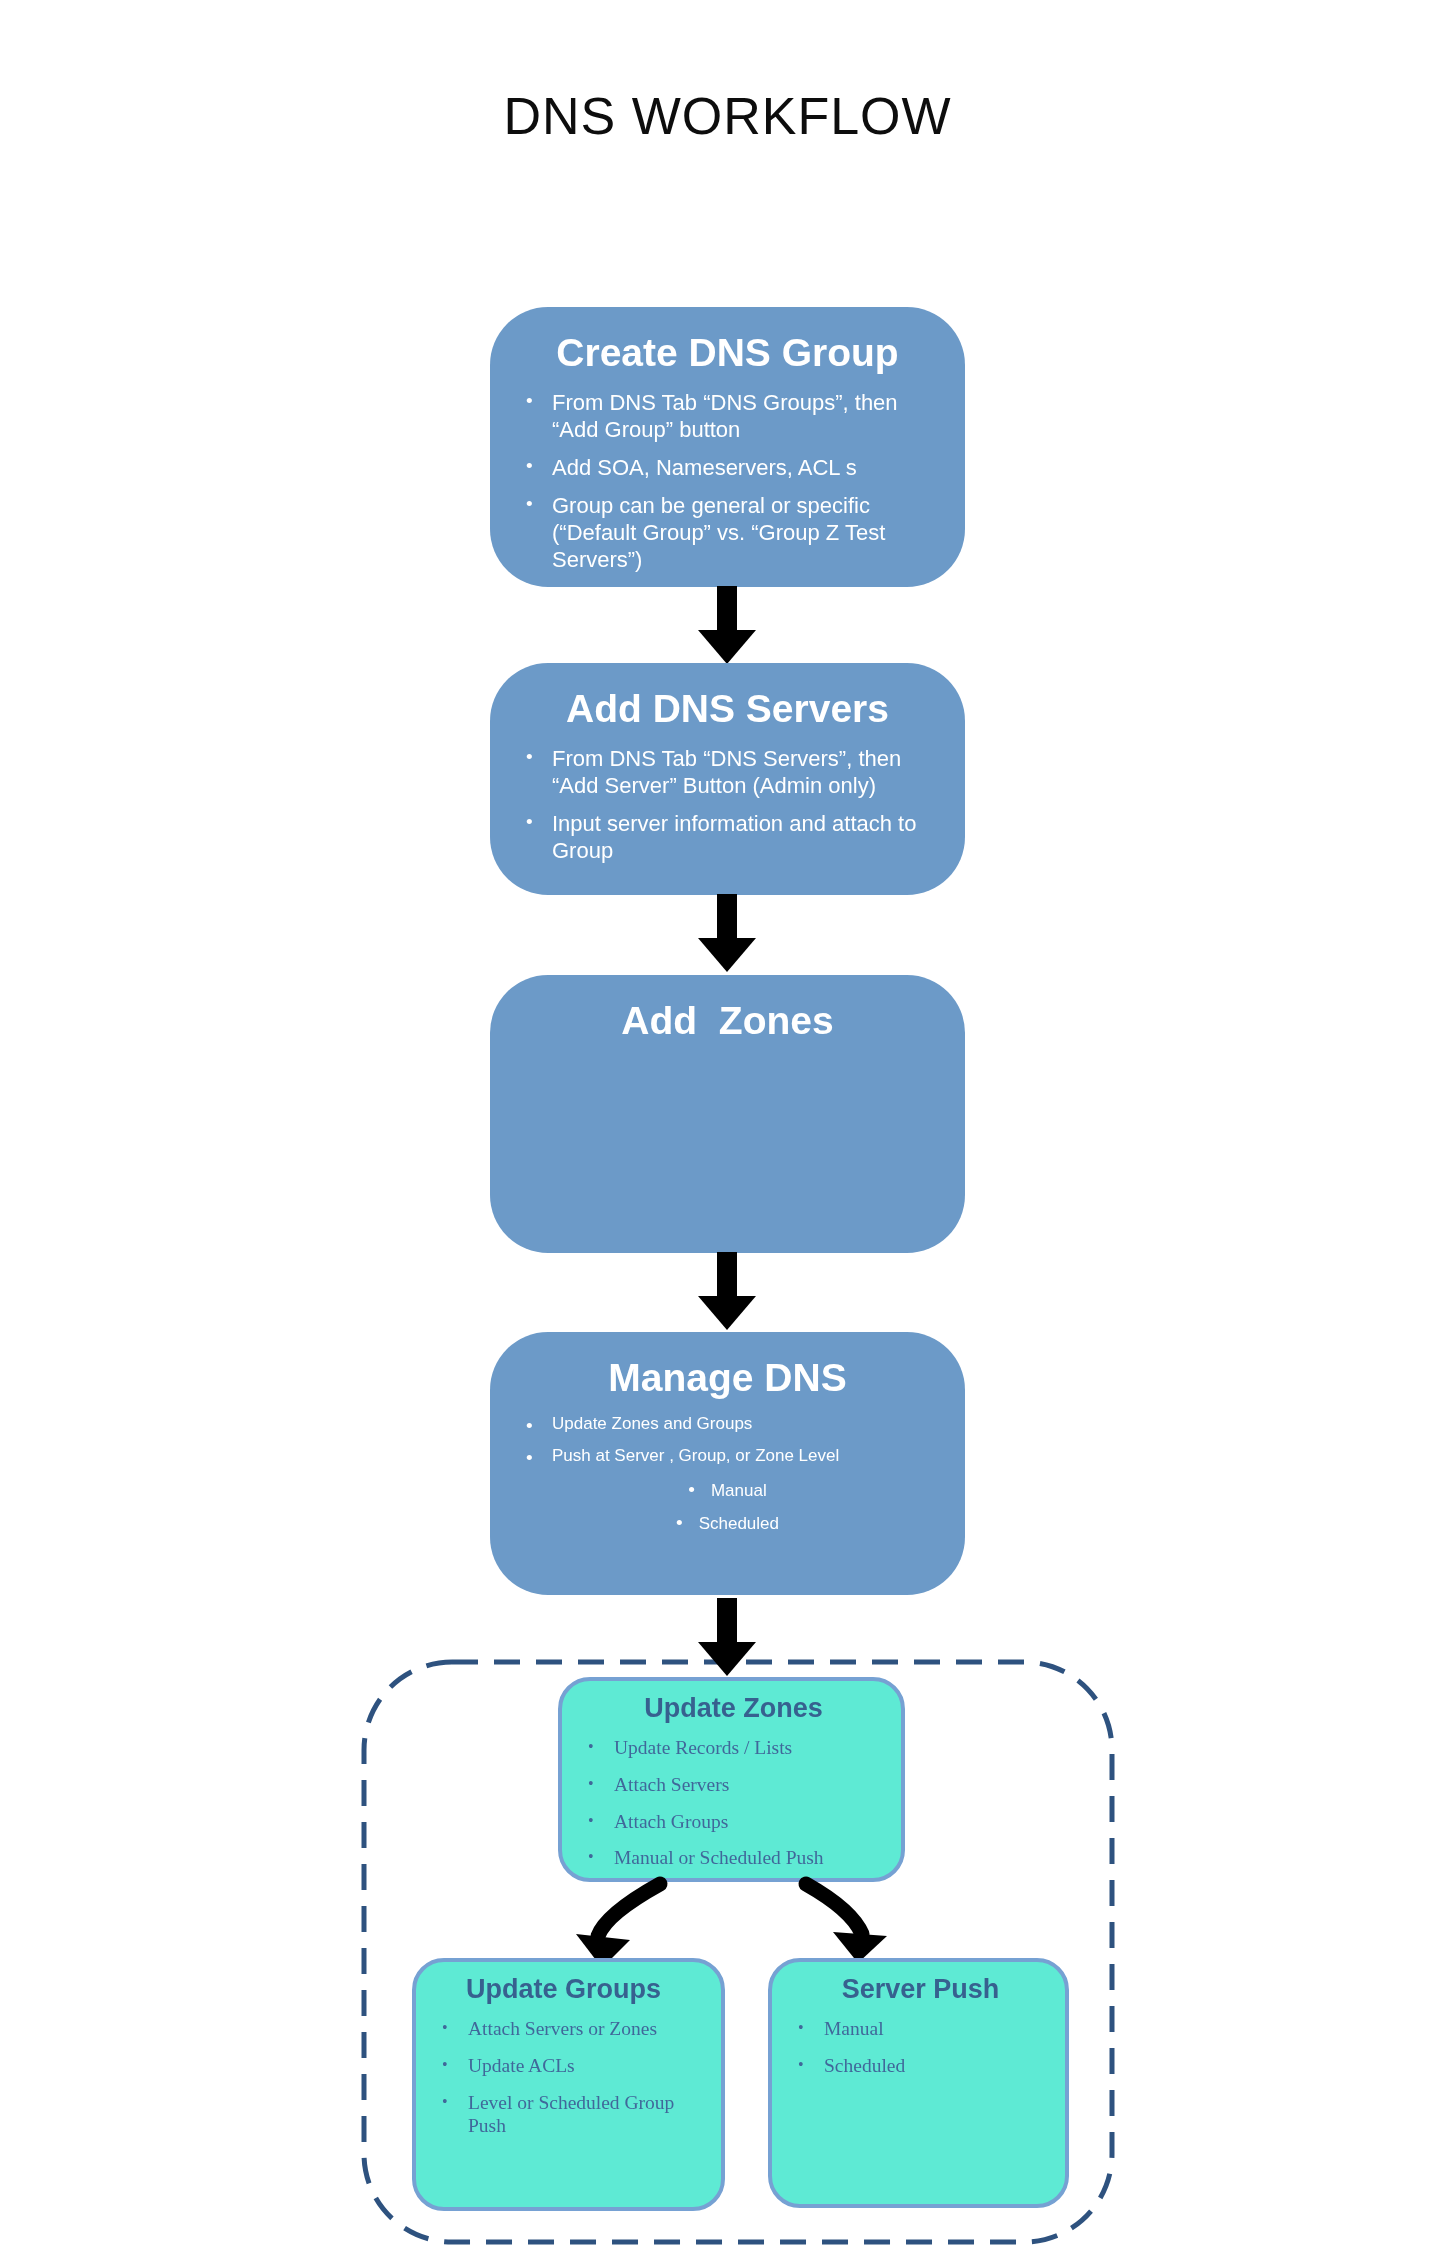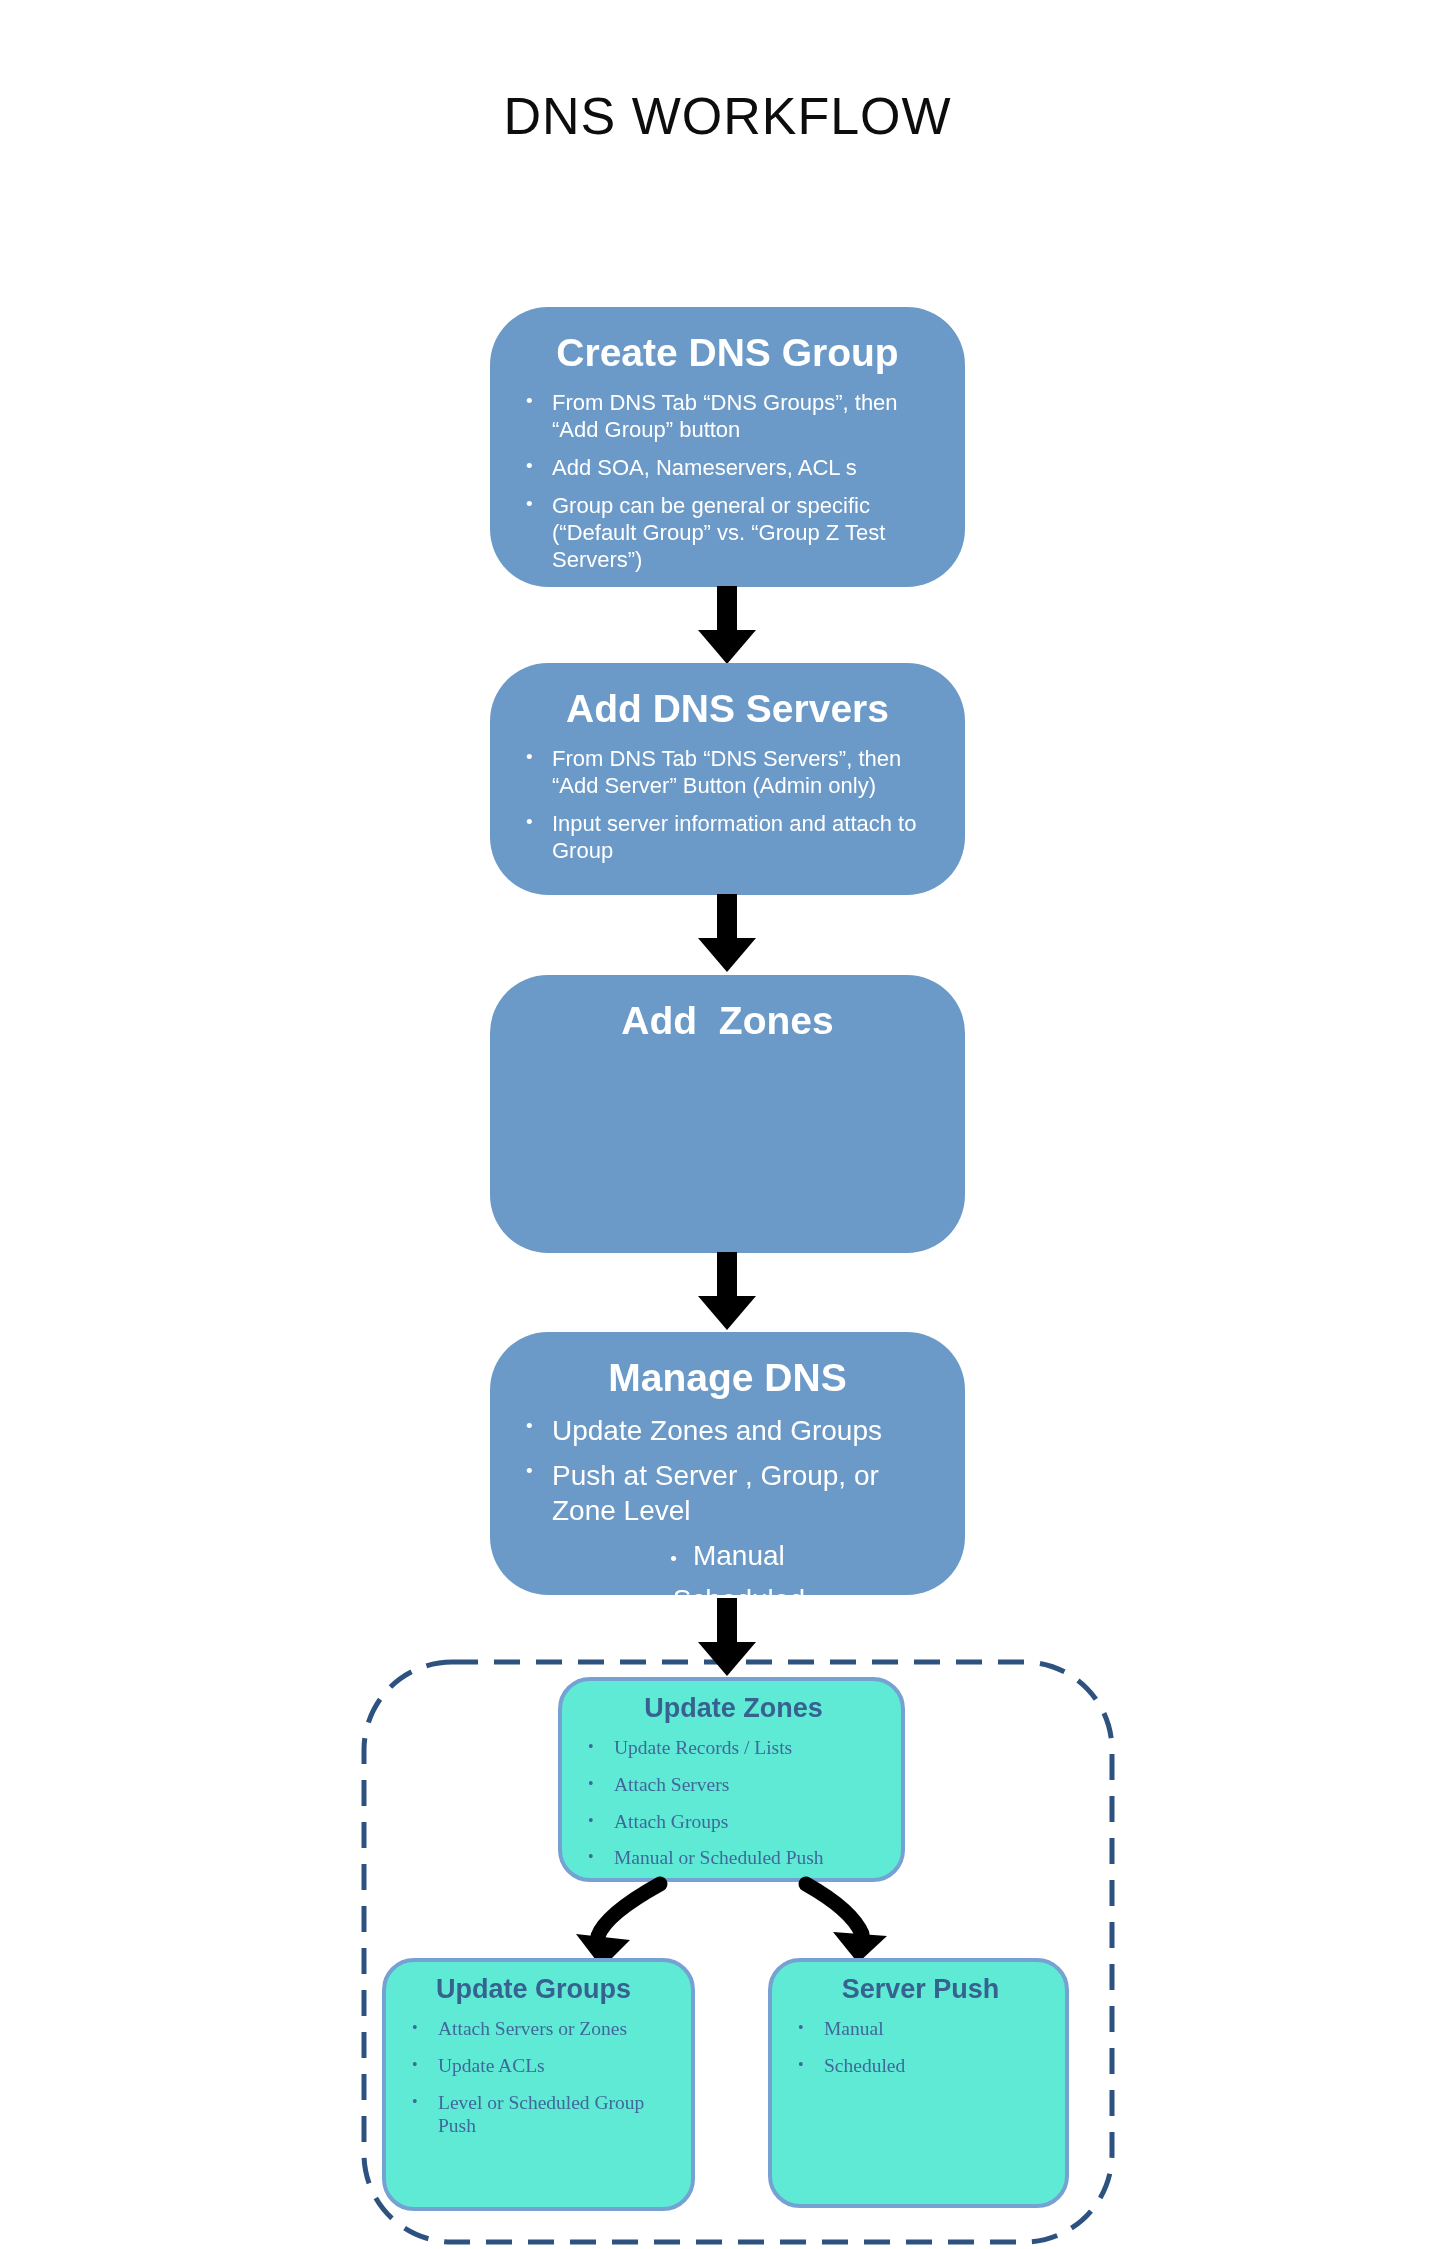--- a/index.html
+++ b/index.html
@@ -26,21 +26,21 @@
   .flow-box li.bullet{padding-left:28px;padding-right:10px;}
   .flow-box li.bullet::before{content:"•";position:absolute;left:2px;top:0;font-size:19px;}
   .flow-box li.plain{padding-left:0;}
   .flow-box li.subbullet{text-align:center;padding-left:0;margin-bottom:9px;}
   .flow-box li.subbullet::before{content:"•";font-size:19px;margin-right:16px;}
 
   
   .flow-box.indent-wide li.bullet{padding-left:42px;padding-right:12px;}
   .flow-box.indent-wide li.bullet::before{left:0;}
   
-  .flow-box.tight ul{font-size:28px;}
+  .flow-box.tight ul{font-size:17px;}
   .flow-box.tight li.bullet{padding-right:0;}
 
   
   .v-arrow{position:absolute;left:698px;width:58px;}
   .v-arrow .shaft{width:20px;height:44px;background:#000;margin:0 auto;}
   .v-arrow .head{width:0;height:0;margin:0 auto;
     border-left:29px solid transparent;border-right:29px solid transparent;
     border-top:34px solid #000;}
 
   
@@ -143,21 +143,21 @@
   <g>
     <path d="M 660 1884 Q 606 1914 598 1936" fill="none" stroke="#000" stroke-width="15" stroke-linecap="round"></path>
     <polygon points="576,1934 630,1940 602,1968" fill="#000"></polygon>
   </g>
   <g>
     <path d="M 806 1884 Q 852 1910 862 1934" fill="none" stroke="#000" stroke-width="15" stroke-linecap="round"></path>
     <polygon points="833,1932 887,1936 858,1963" fill="#000"></polygon>
   </g>
 </svg>
 
-<div class="detail-box narrow" style="left:382px;top:1958px;width:313px;height:253px;">
+<div class="detail-box narrow" style="left:412px;top:1958px;width:313px;height:253px;">
   <h3>Update Groups</h3>
   <ul>
     <li>Attach Servers or Zones</li>
     <li>Update ACLs</li>
     <li>Level or Scheduled Group Push</li>
   </ul>
 </div>
 
 <div class="detail-box" style="left:768px;top:1958px;width:301px;height:250px;">
   <h3>Server Push</h3>

